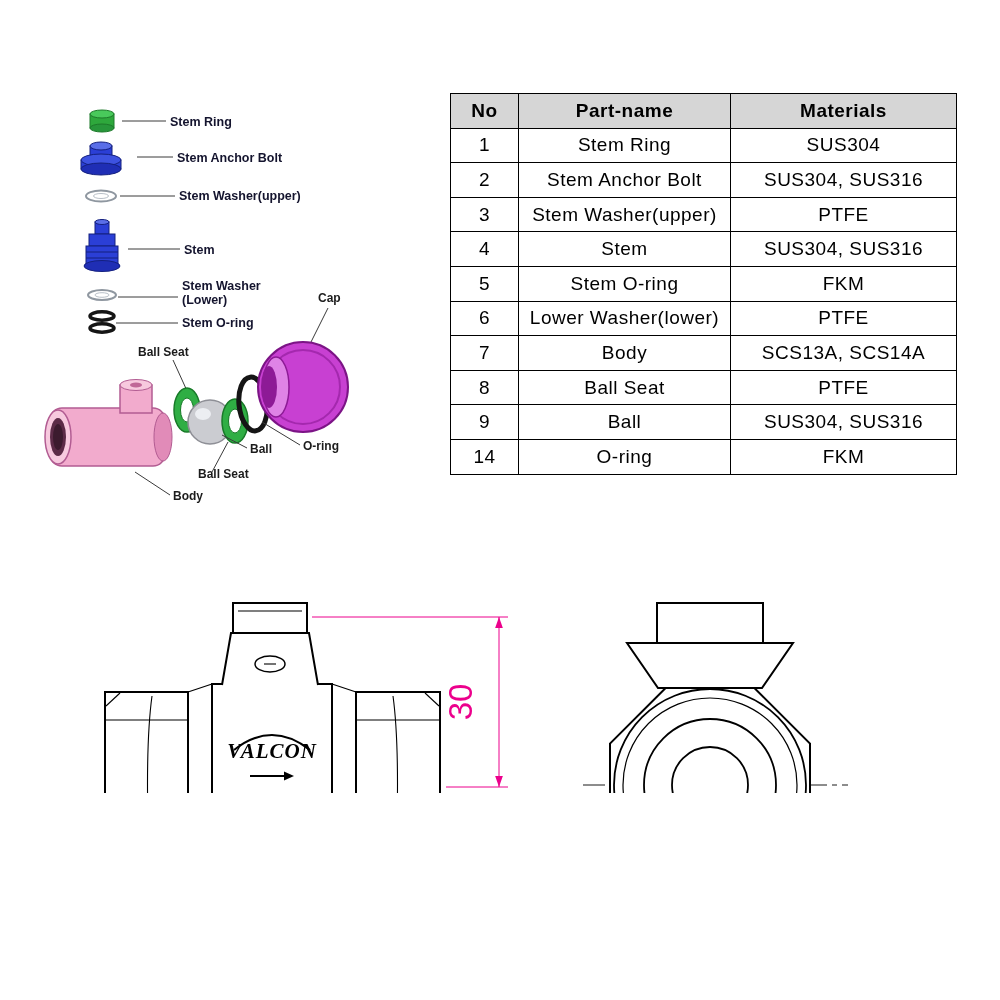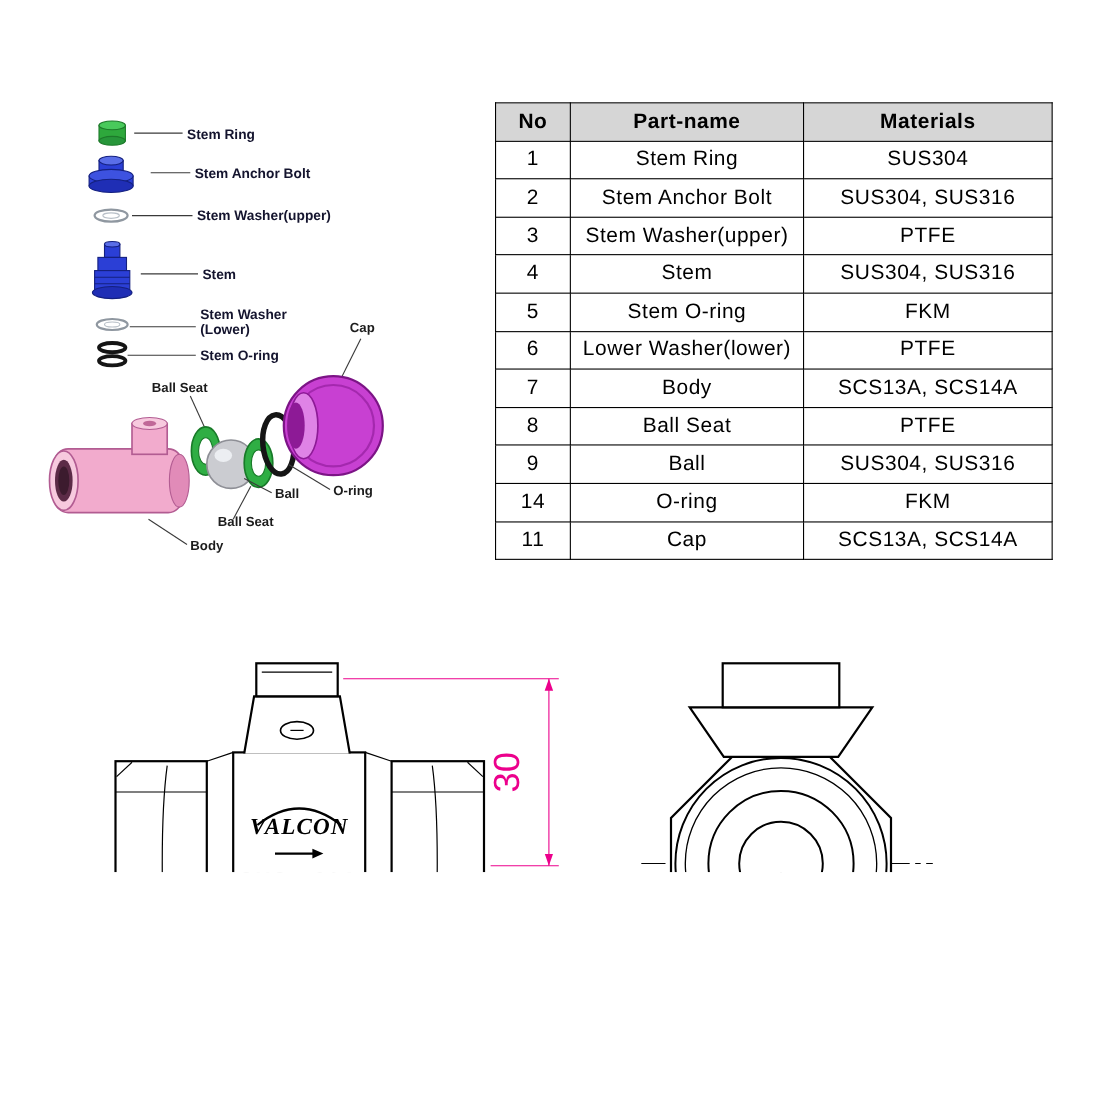--- a/index.html
+++ b/index.html
@@ -195,25 +195,20 @@
       <tr>
           <td>9</td>
           <td>Ball</td>
           <td>SUS304, SUS316</td>
         </tr>
       <tr>
           <td>14</td>
           <td>O-ring</td>
           <td>FKM</td>
         </tr>
-      <tr>
-          <td>11</td>
-          <td>Cap</td>
-          <td>SCS13A, SCS14A</td>
-        </tr>
     </tbody>
   </table>
 
   <svg style="left:0;top:580px" width="1000" height="420" viewBox="0 0 1000 420">
     <defs>
       <marker id="arr" viewBox="0 0 10 10" refX="10" refY="5" markerWidth="11" markerHeight="11" orient="auto-start-reverse">
         <path d="M0,1.5 L10,5 L0,8.5 z" fill="#ec008c"></path>
       </marker>
     </defs>
 

